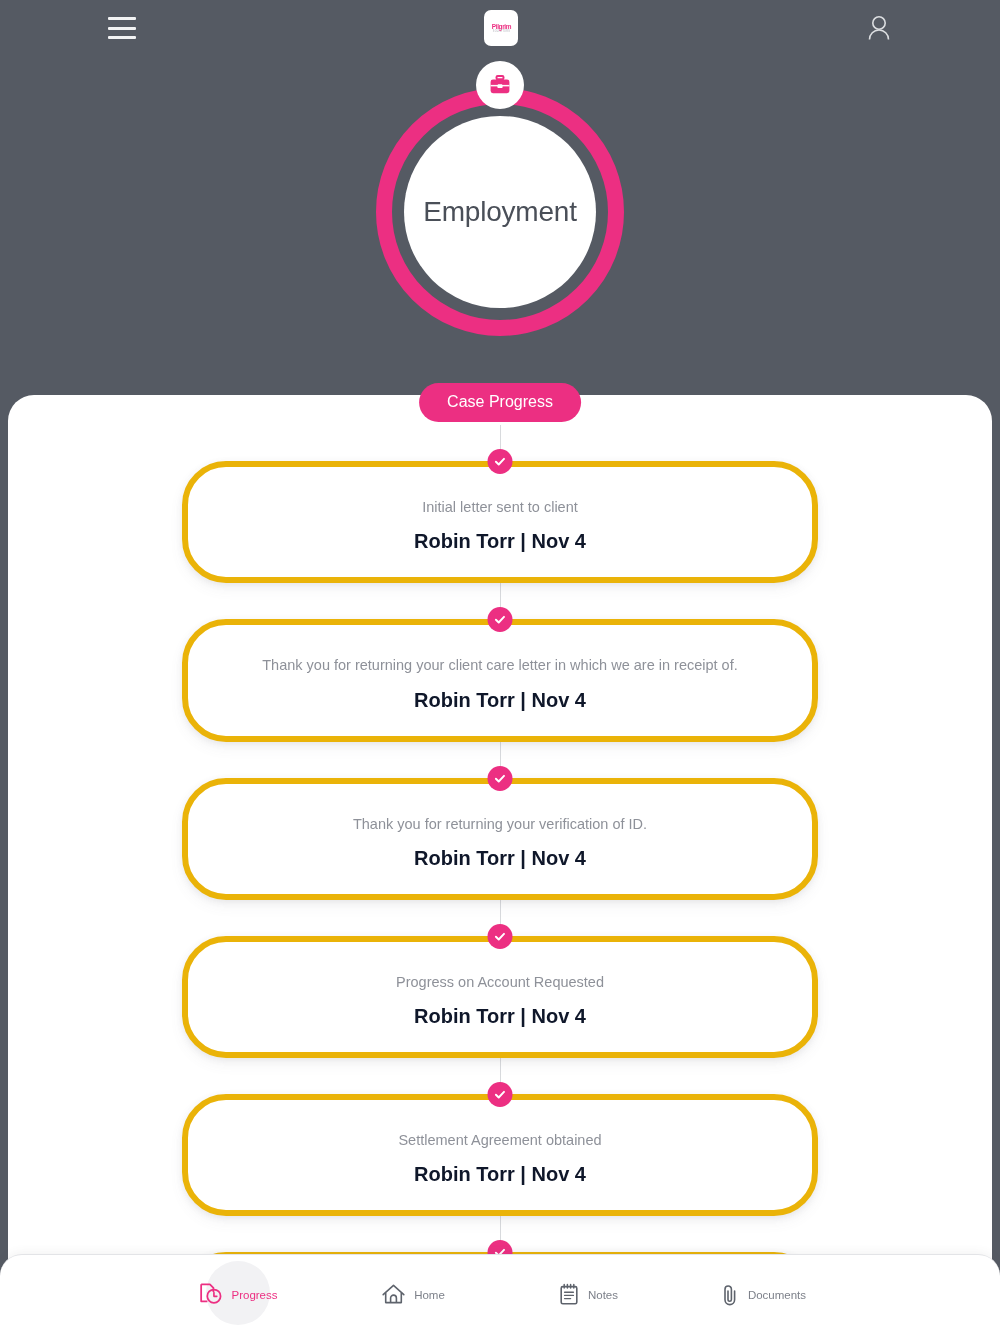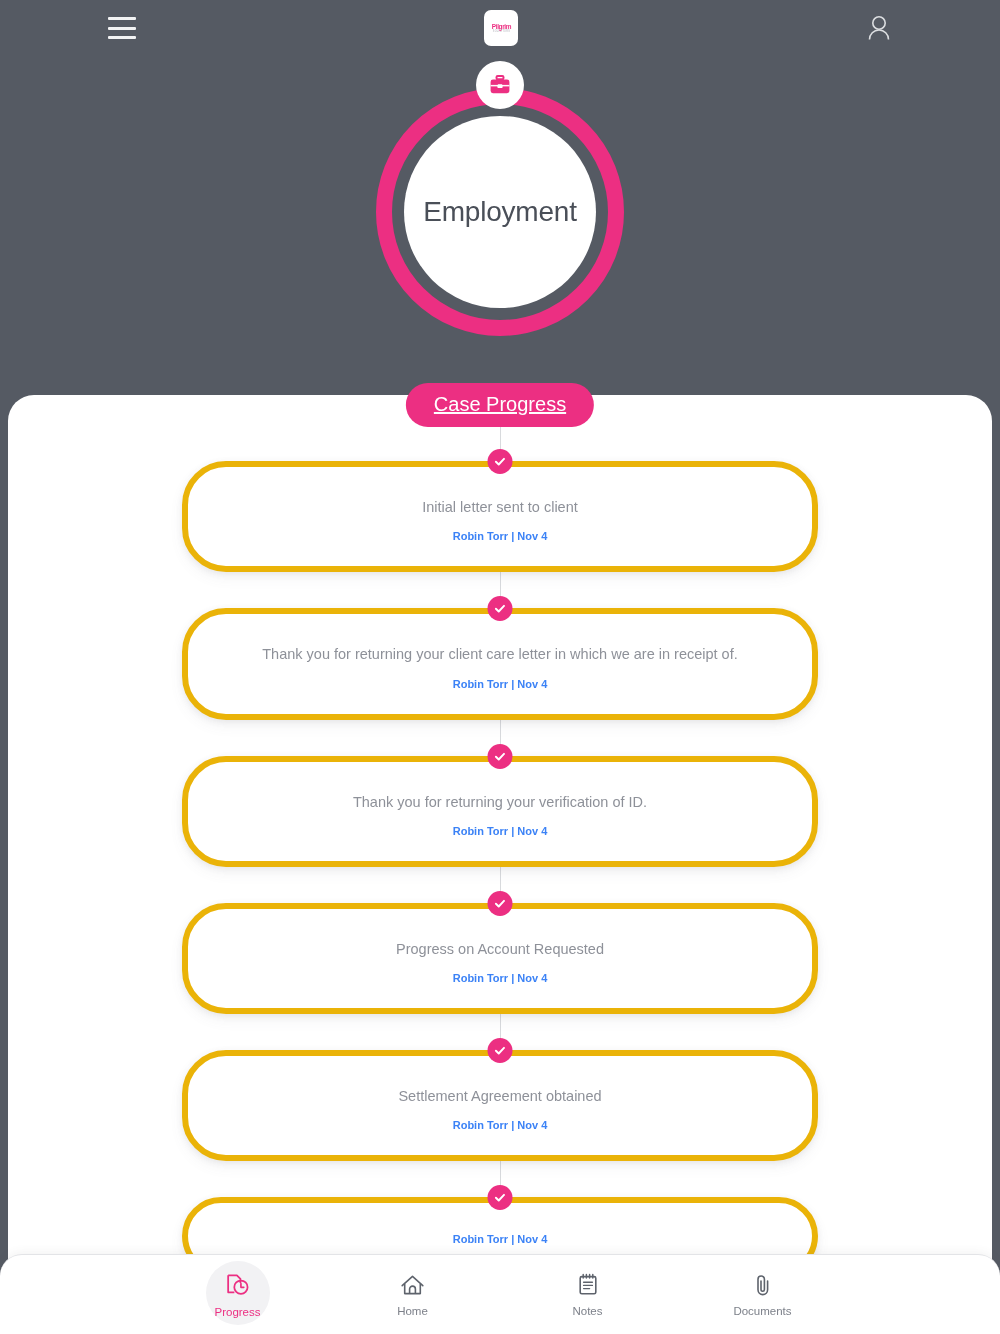--- a/index.html
+++ b/index.html
@@ -139,27 +139,26 @@
     border-radius: 26px 26px 0 0;
   }
 
   .case-progress-pill {
     position: absolute;
     top: 383px;
     left: 50%;
     transform: translateX(-50%);
     background: #ec2f82;
     color: #ffffff;
-    font-size: 20px;
+    font-size: 16px;
     padding: 10px 28px 11px;
     border-radius: 22px;
     z-index: 5;
     cursor: pointer;
     white-space: nowrap;
-    text-decoration: underline;
   }
 
   
   .timeline {
     position: absolute;
     top: 425px;
     left: 8px;
     width: 984px;
     height: 830px;
     overflow: hidden;
@@ -206,23 +205,23 @@
     margin-top: 36px;
   }
 
   .step-title {
     font-size: 14.5px;
     color: #8e9199;
     line-height: 1.4;
     margin-bottom: 13px;
   }
   .step-meta {
-    font-size: 11px;
+    font-size: 20px;
     font-weight: bold;
-    color: #3b82f6;
+    color: #0f172a;
   }
 
   
   .step:first-child { margin-top: 20px; }
 
   
   .bottom-nav {
     position: absolute;
     bottom: 0; left: 0;
     width: 1000px;
@@ -235,21 +234,20 @@
     justify-content: space-around;
     padding: 0 150px;
     box-shadow: 0 -2px 10px rgba(80,80,90,0.07);
     z-index: 20;
   }
   .nav-item {
     position: relative;
     width: 92px;
     height: 72px;
     display: flex;
-    flex-direction: column;
     align-items: center;
     justify-content: center;
     gap: 7px;
     cursor: pointer;
   }
   .nav-item .nav-bg {
     position: absolute;
     top: 2px; left: 50%;
     transform: translateX(-50%);
     width: 64px; height: 64px;

